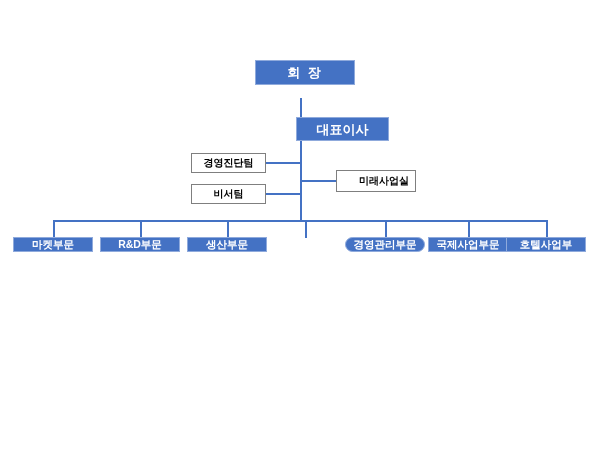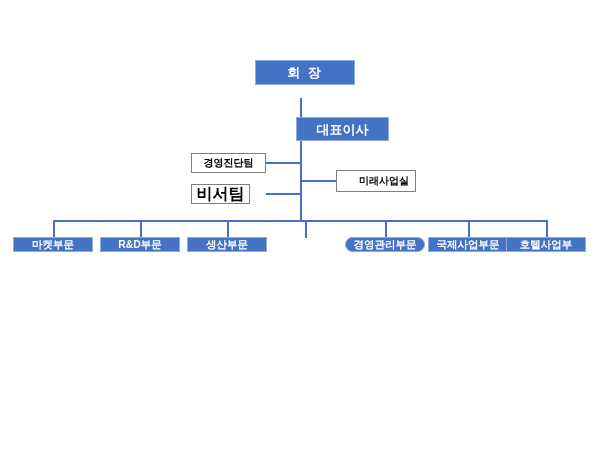--- a/index.html
+++ b/index.html
@@ -46,21 +46,21 @@
     border: 1px solid #7F7F7F;
     color: #000000;
     font-weight: bold;
   }
 
   
   #node-chairman   { left: 255px; top: 60px;  width: 100px;  height: 25px; font-size: 13px; letter-spacing: 2px; }
   #node-ceo        { left: 255px; top: 117px; width: 93px;  height: 24px; font-size: 13px; margin-left: 41px; }
 
   #node-audit      { left: 191px; top: 153px; width: 75px;  height: 20px; font-size: 10px; }
-  #node-secretary  { left: 191px; top: 184px; width: 59px;  height: 20px; font-size: 16px; }
+  #node-secretary  { left: 191px; top: 184px; width: 75px;  height: 20px; font-size: 10px; }
   #node-future     { left: 336px; top: 170px; width: 80px;  height: 22px; font-size: 10px; padding-left: 16px; }
 
   .dept {
     top: 237px;
     height: 15px;
     width: 80px;
     font-size: 10.5px;
   }
   .dept.d0 { left: 13px; }
   .dept.d1 { left: 100px; }

